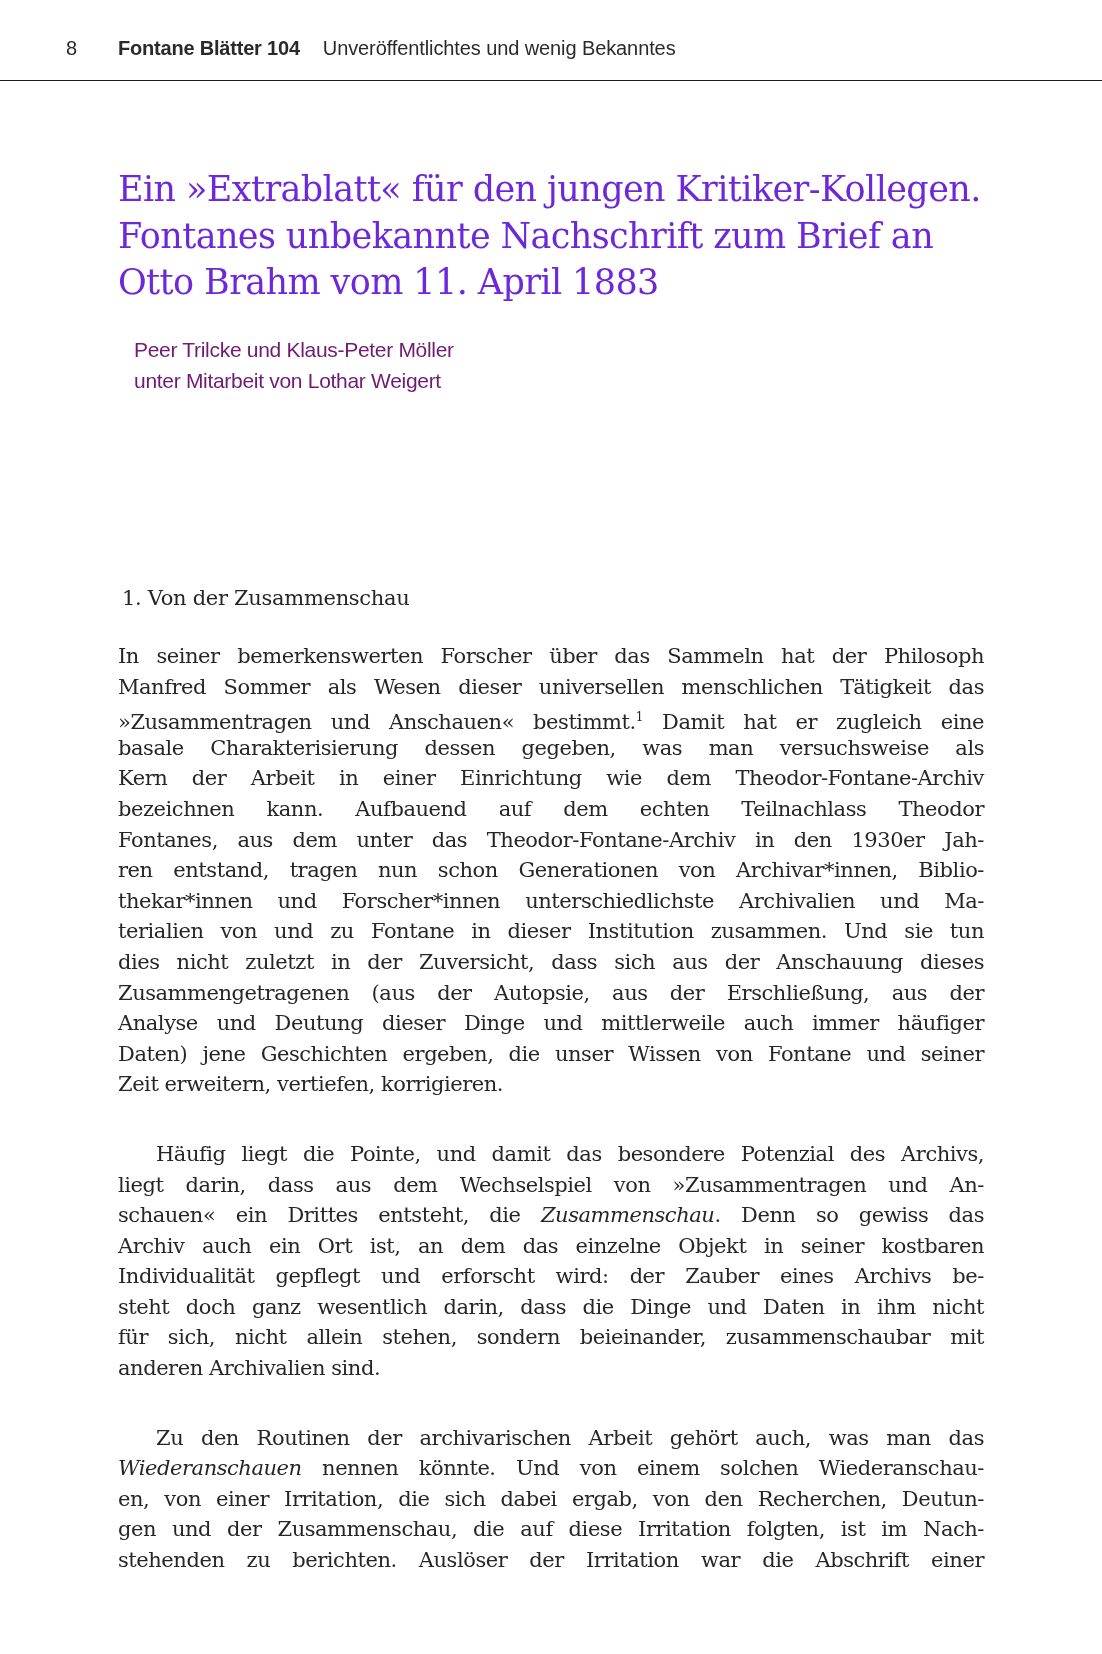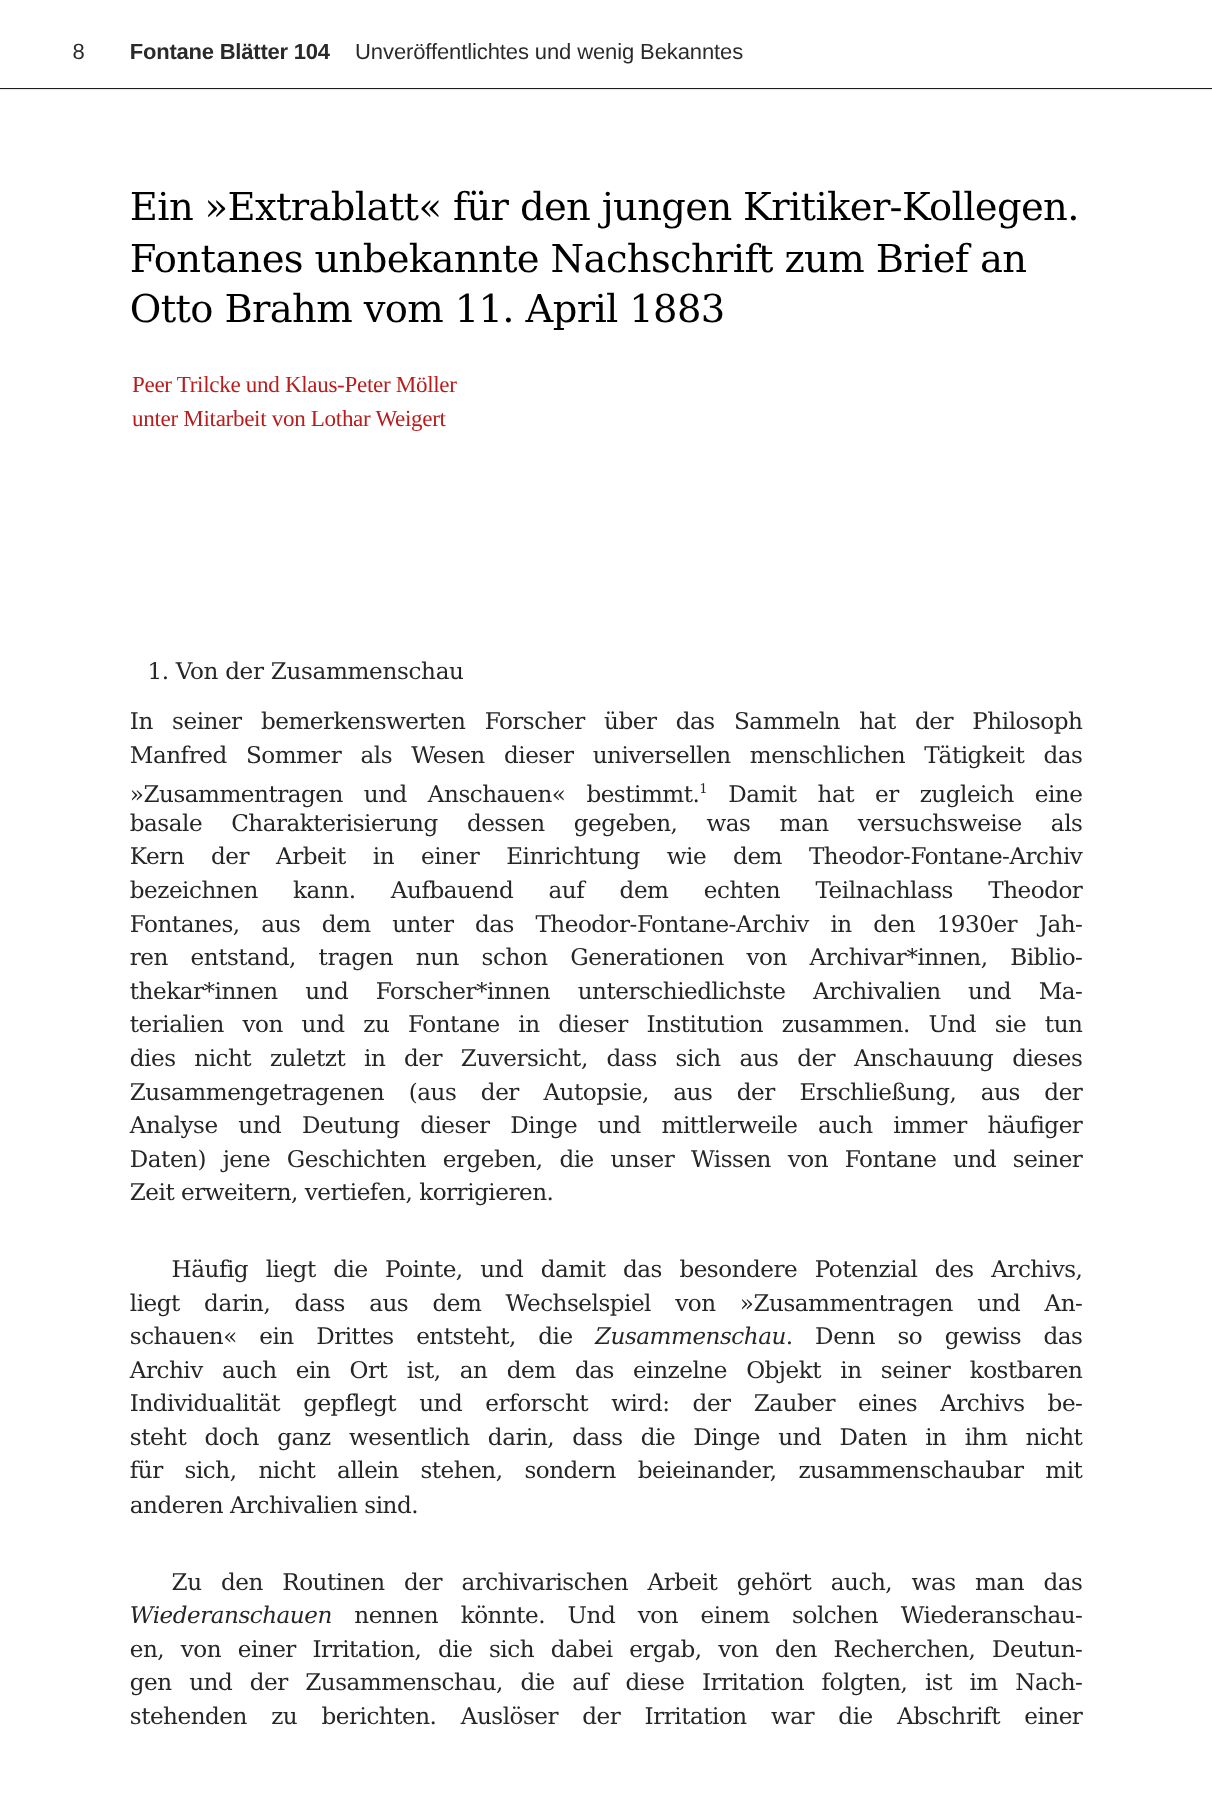--- a/index.html
+++ b/index.html
@@ -11,32 +11,32 @@
     font-size: 20px; color: #2a2a2a;
   }
   .page-num { position: absolute; left: 66px; top: 37px; }
   .journal { position: absolute; left: 118px; top: 37px; white-space: nowrap; }
   .journal b { font-weight: 700; letter-spacing: -0.2px; text-align: right; }
   .journal .section { margin-left: 23px; letter-spacing: -0.1px; }
 
   .title {
     position: absolute; left: 118px; top: 166px; width: 880px;
     font-family: "DejaVu Serif", serif; font-size: 35px; line-height: 46.5px;
-    color: #000000; font-weight: normal; margin: 0; letter-spacing: -0.6px;
+    color: #6d28d9; font-weight: normal; margin: 0; letter-spacing: -0.6px;
   }
   .title div { white-space: nowrap; }
   .authors {
-    position: absolute; left: 120px; top: 334px;
-    font-family: Liberation Serif, serif; font-size: 21px; line-height: 31px;
-    color: #b91c1c; letter-spacing: -0.3px;
+    position: absolute; left: 134px; top: 334px;
+    font-family: Liberation Sans, sans-serif; font-size: 21px; line-height: 31px;
+    color: #701a75; letter-spacing: -0.3px;
   }
   .section-heading {
     position: absolute; left: 118px; top: 579px;
     font-family: "DejaVu Serif", serif; font-size: 21px; line-height: 30px;
-    color: #262626; letter-spacing: -0.3px; margin: 16px; font-weight: normal;
+    color: #262626; letter-spacing: -0.3px; margin: 4px; font-weight: normal;
   }
   .body {
     position: absolute; left: 118px; top: 641px; width: 866px;
     font-family: "DejaVu Serif", serif; font-size: 21px; line-height: 30.6px;
     color: #262626; letter-spacing: -0.45px;
   }
   .line { display: block; height: 30.6px; white-space: nowrap; text-align: justify; text-align-last: justify; overflow: visible; }
   .line.last { text-align-last: left; }
   .line.indent { padding-left: 38px; margin-top: 39px; }
   .sup { font-size: 12px; vertical-align: 8px; }

